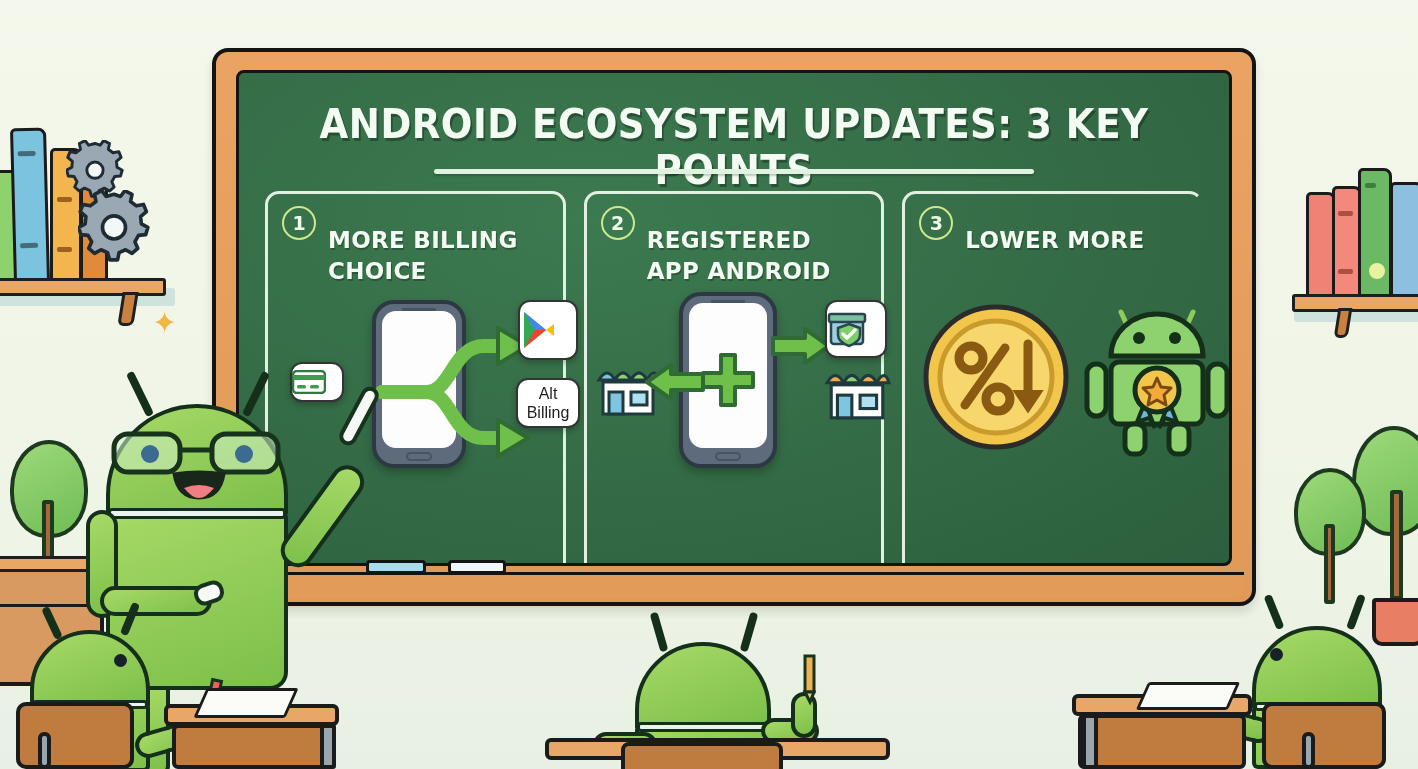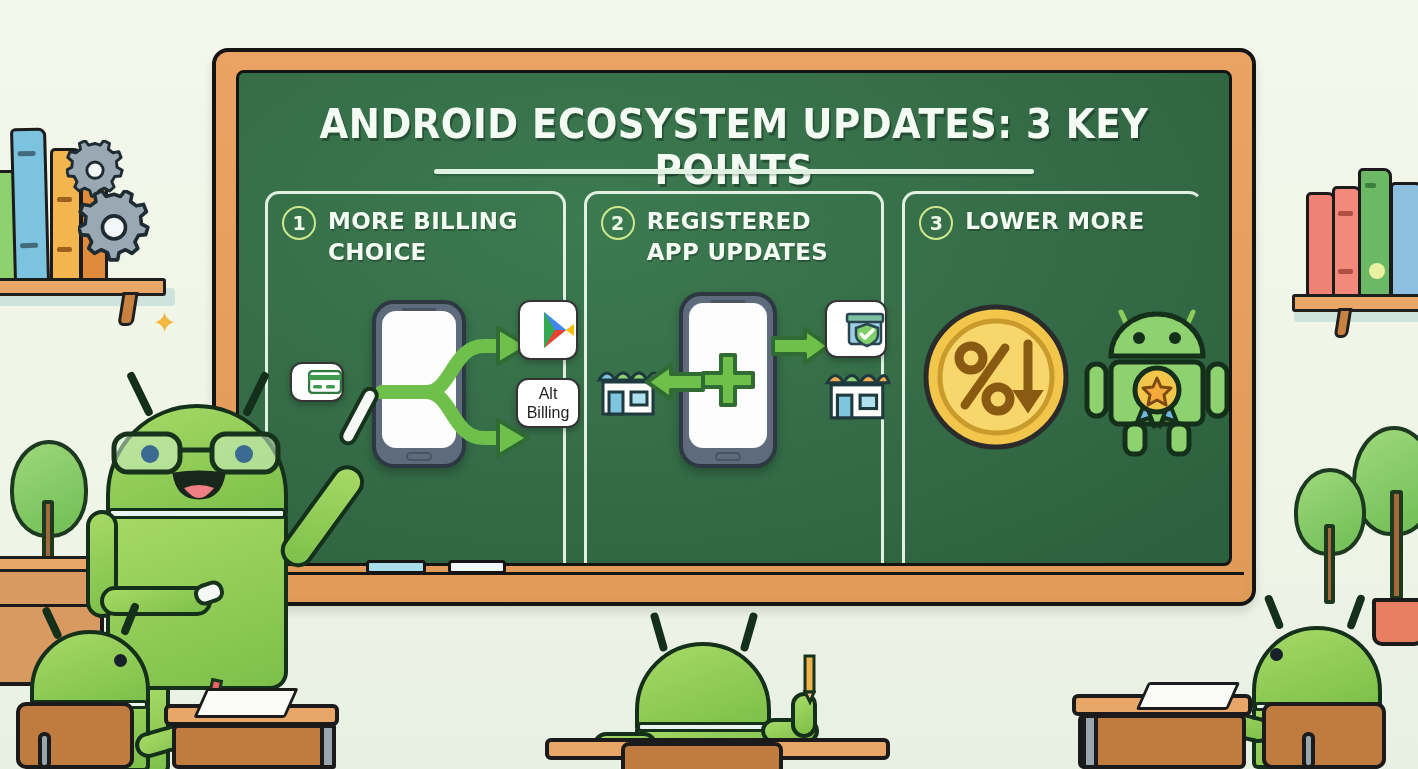--- a/index.html
+++ b/index.html
@@ -65,37 +65,37 @@
   .panel.p3 { border-right-color: transparent; }
   .panel-head { display:flex; align-items:flex-start; gap:12px; padding:12px 14px 0 14px; }
   .num-badge {
     flex:0 0 auto; width:34px; height:34px; border:2px solid #cfe88d; border-radius:50%;
     color:#eefbe9; font-size:19px; font-weight:700; display:flex; align-items:center; justify-content:center;
     font-family:"DejaVu Sans", sans-serif;
   }
   .panel-title {
     color:#f4fbf3; font-size:23px; font-weight:700; line-height:1.35;
     font-family:"DejaVu Sans", sans-serif; letter-spacing:.3px;
-    text-shadow:1px 2px 0 rgba(0,0,0,.25); max-width:250px;
+    text-shadow:1px 2px 0 rgba(0,0,0,.25); max-width:250px;margin-top:19px;
   }
   .panel-art { position:absolute; left:0; right:0; top:92px; bottom:8px; }
 
   
   .phone {
     position:absolute; background:#5d6b7d; border:4px solid #2e3843; border-radius:22px;
     box-shadow:0 5px 10px rgba(0,0,0,.25);
   }
   .phone .screen { position:absolute; inset:7px 6px 16px 6px; background:#fdfdfd; border-radius:14px; }
   .phone .notch { position:absolute; top:4px; left:50%; transform:translateX(-50%);
                   width:34px; height:7px; background:#47545f; border-radius:0 0 7px 7px; }
   .phone .home  { position:absolute; bottom:3px; left:50%; transform:translateX(-50%);
                   width:26px; height:9px; border:2px solid #48545f; border-radius:5px;}
 
   .tile { position:absolute; background:#fff; border:2px solid #343434; border-radius:12px;
-          box-shadow:0 3px 6px rgba(0,0,0,.25); display:flex; align-items:center; justify-content:flex-end;}
+          box-shadow:0 3px 6px rgba(0,0,0,.25); display:flex; align-items:center; justify-content:flex-start;}
   .tile-text { color:#1f1f1f; font-size:16px; line-height:1.2; text-align:center; font-family:"Liberation Sans", sans-serif;}
 
   
   .desk-top { position:absolute; background:#e8a667; border:4px solid #1b1b1b; border-radius:6px; }
   .desk-front { position:absolute; background:#c07b3f; border:4px solid #1b1b1b; border-radius:6px; }
   .desk-leg { position:absolute; background:#9aa6ad; border:4px solid #1b1b1b; border-radius:3px; }
   .paper { position:absolute; background:#fbfbf7; border:3px solid #1b1b1b; border-radius:3px; }
 
   .droid-body { position:absolute; background:linear-gradient(160deg,#a7d966,#7cc04a); border:4px solid #15301a; }
   .droid-head { border-radius:999px 999px 0 0; }
@@ -239,21 +239,21 @@
             <div class="tile" style="left:248px; top:92px; width:64px; height:50px;">
               <span class="tile-text">Alt Billing</span>
             </div>
 
           </div>
         </div>
 
         <div class="panel p2">
           <div class="panel-head">
             <div class="num-badge">2</div>
-            <div class="panel-title">REGISTERED APP UPDATES</div>
+            <div class="panel-title">REGISTERED APP ANDROID</div>
           </div>
           <div class="panel-art">
 
             <svg style="position:absolute; left:8px; top:72px;" width="66" height="58" viewBox="0 0 66 58">
               <rect x="8" y="24" width="50" height="32" fill="#fdfdfb" stroke="#1f3a3f" stroke-width="3"></rect>
               <path d="M4 22 q8 -14 16 0 q8 -14 16 0 q8 -14 16 0 q8 -14 12 0 z" fill="#7fc5e0" stroke="#1f3a3f" stroke-width="3"></path>
               <path d="M20 22 q8 -14 16 0 z" fill="#8ed26f" stroke="#1f3a3f" stroke-width="3"></path>
               <path d="M36 22 q8 -14 16 0 z" fill="#8ed26f" stroke="#1f3a3f" stroke-width="3"></path>
               <rect x="14" y="34" width="14" height="22" fill="#7fc5e0" stroke="#1f3a3f" stroke-width="3"></rect>
               <rect x="36" y="34" width="16" height="13" fill="#aee0f0" stroke="#1f3a3f" stroke-width="3"></rect>

